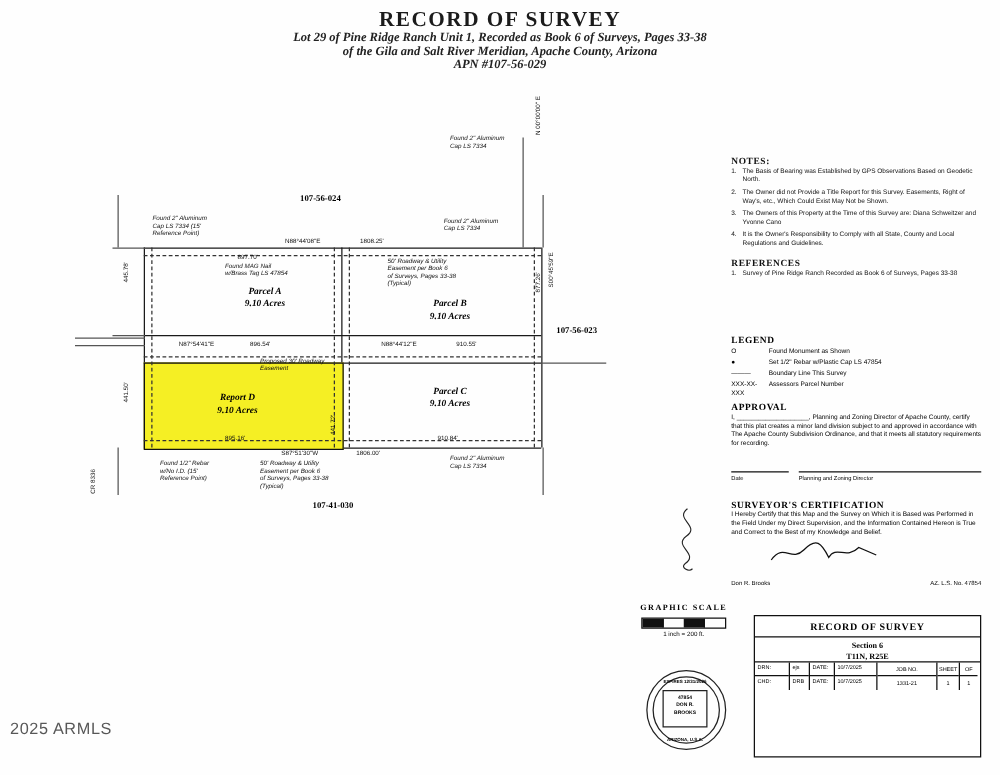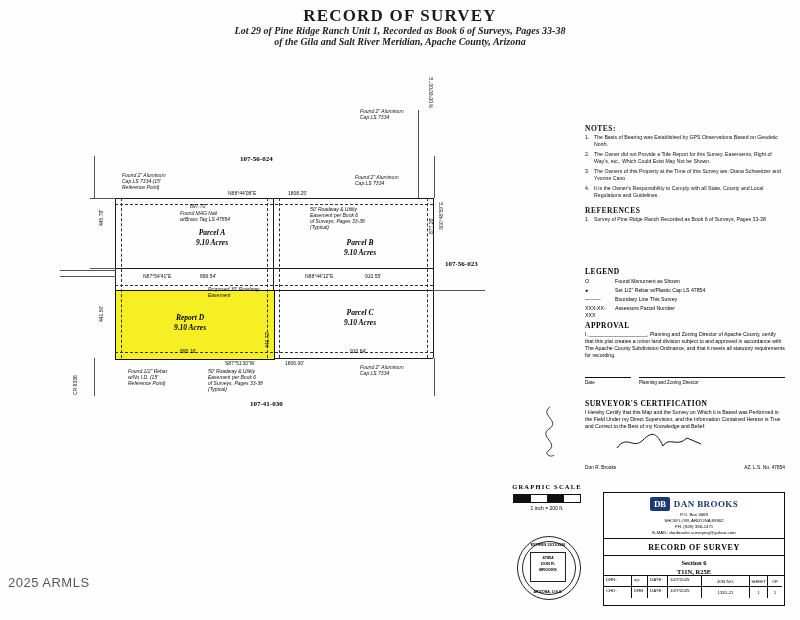--- a/index.html
+++ b/index.html
@@ -301,20 +301,21 @@
 </style>
 </head>
 <body>
 
 <div class="page">
 
   <div class="header">
     <div class="doc-title">RECORD OF SURVEY</div>
     <div class="sub">Lot 29 of Pine Ridge Ranch Unit 1, Recorded as Book 6 of Surveys, Pages 33-38</div>
     <div class="sub">of the Gila and Salt River Meridian, Apache County, Arizona</div>
+    <div class="sub">APN #107-56-029</div>
   </div>
 
   <div class="drawing">
 
     <div class="ln h1" style="left:55px; top:98px; width:318px;"></div>
     <div class="ln h1" style="left:55px; top:168px; width:318px;"></div>
     <div class="ln h1" style="left:55px; top:190px; width:318px;"></div>
     <div class="ln h1" style="left:55px; top:258px; width:318px;"></div>
 
     <div class="ln v1" style="left:55px; top:98px; height:160px;"></div>
@@ -494,32 +495,20 @@
     <div class="arc-top">EXPIRES 12/31/2026</div>
     <div class="inner">
       <span>47854</span><br>
       <span>DON  R.</span><br>
       <span>BROOKS</span>
     </div>
     <div class="arc-bot">ARIZONA, U.S.A.</div>
   </div>
 
   <div class="titleblock">
-    <div class="tb-top">
-      <div style="display:flex; align-items:center; width:100%; flex-direction:column;">
-        <div style="display:flex; align-items:center;">
-          <div class="db-logo">DB</div>
-          <div class="db-name">DAN BROOKS</div>
-        </div>
-        <div class="db-addr" style="white-space:pre-line;">P.O. Box 3669
-SHOW LOW, ARIZONA  85902
-PH. (928) 358-2471
-E-MAIL: danbrooks.surveying@yahoo.com</div>
-      </div>
-    </div>
     <div class="tb-ros">RECORD OF SURVEY</div>
     <div class="tb-sec">
       <div>Section 6</div>
       <div>T11N, R25E</div>
     </div>
     <div class="tb-grid">
       <div class="tb-col" style="width:28px;">
         <div class="tb-cell">DRN:</div>
         <div class="tb-cell">CHD:</div>
       </div>

